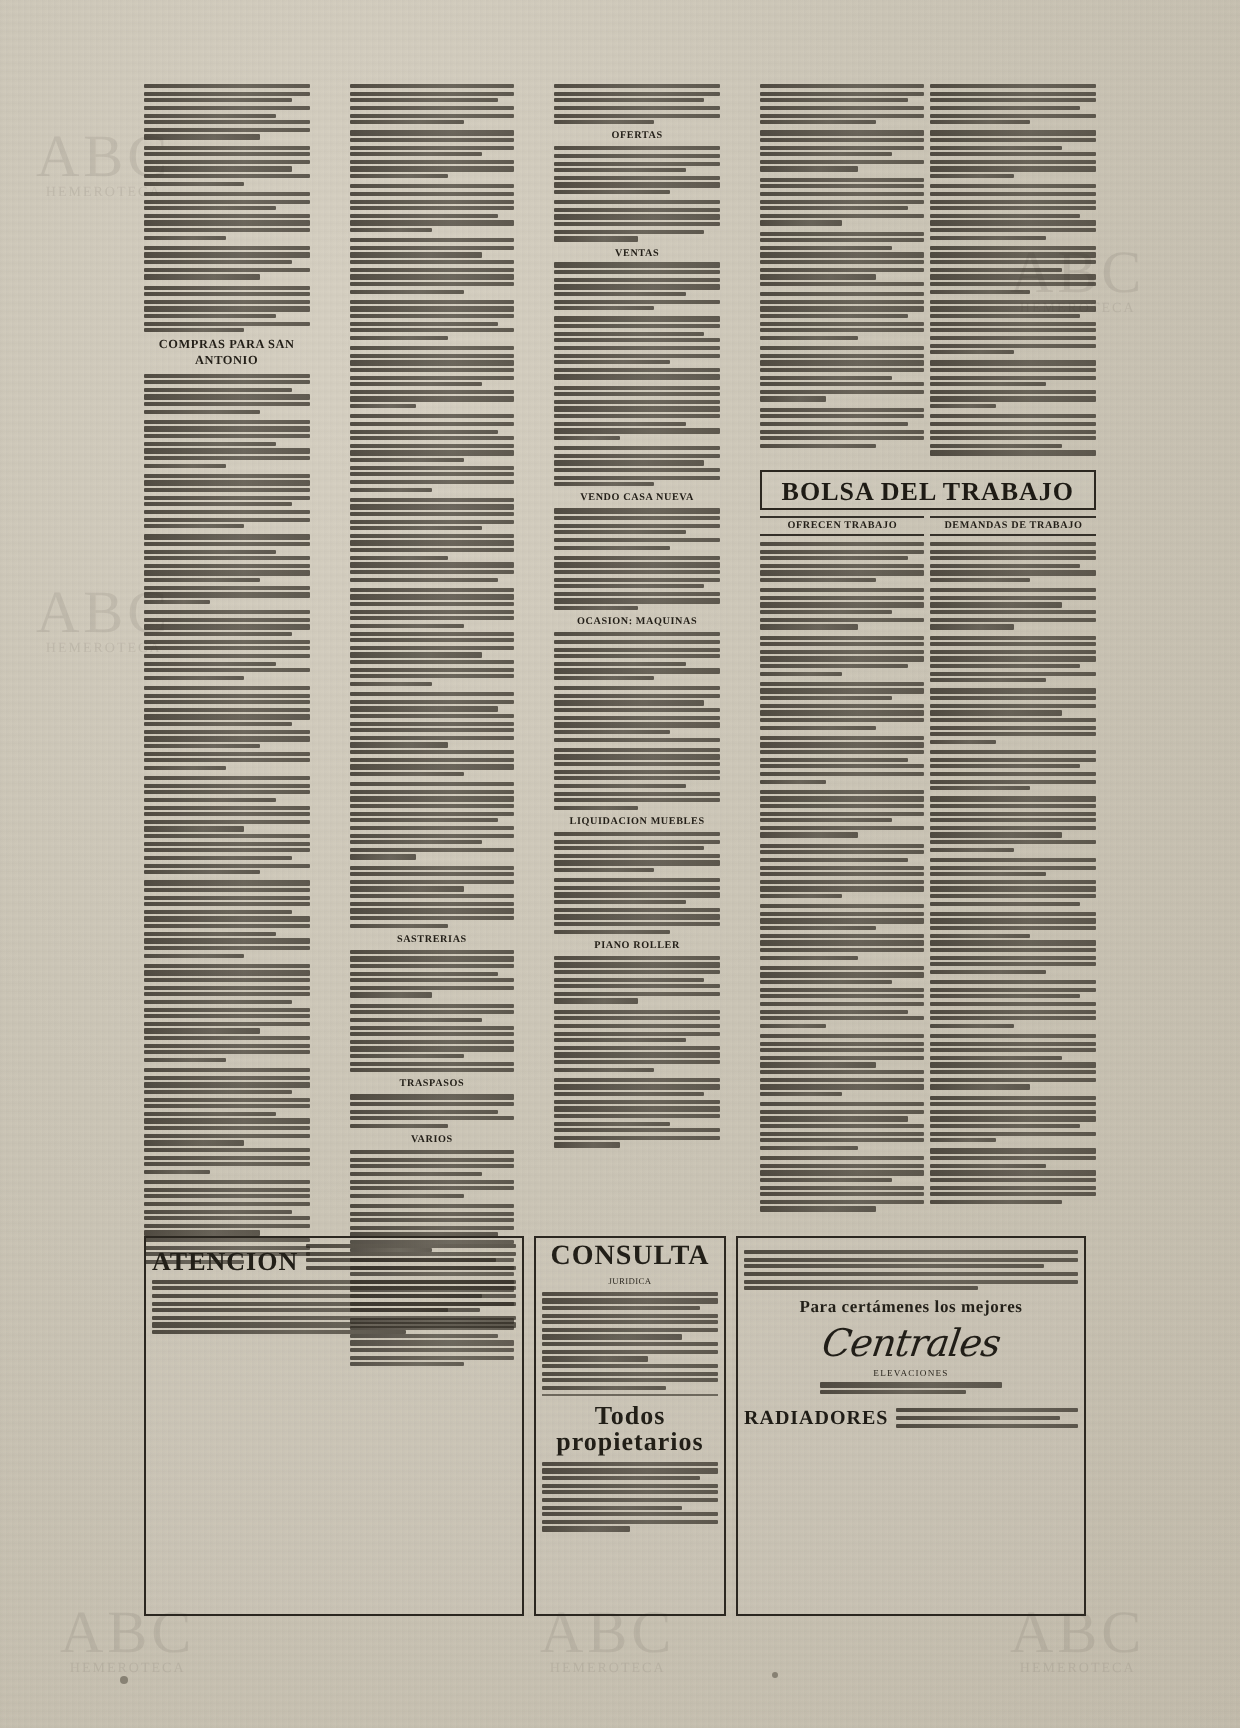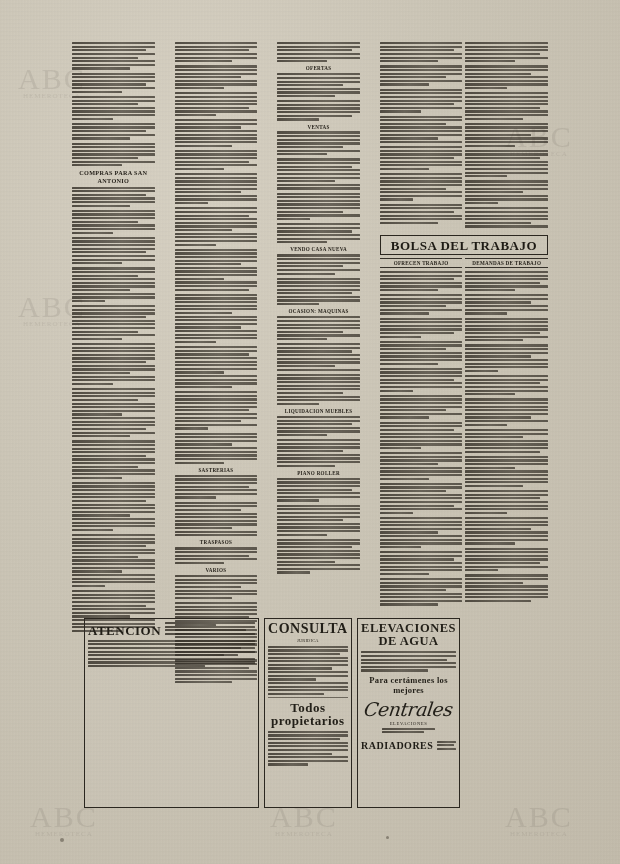--- a/index.html
+++ b/index.html
@@ -101,22 +101,22 @@
     line-height:1;
   }
   .twocol{
     display:flex;gap:3px;
   }
   .twocol > div{flex:1}
 
   
   .ads{
     position:absolute;
-    left:72px;top:618px;width:376px;height:190px;
-    display:flex;gap:5px;margin-left:12px;
+    left:72px;top:618px;width:471px;height:190px;
+    display:flex;gap:5px;
   }
   .adbox{
     border:1.4px solid #2b2720;
     position:relative;
     background:rgba(255,255,255,0.04);
     padding:3px;
     box-sizing:border-box;
   }
   .ad-atencion{width:190px}
   .ad-consulta{width:96px}
@@ -1194,21 +1194,20 @@
           <div class="ln s100"></div>
           <div class="ln s100"></div>
         <div class="ln s80"></div>
           <div class="ln s100"></div>
           <div class="ln s100"></div>
         <div class="ln s50"></div>
       </div>
     </div>
 
     <div class="adbox ad-eleva">
-      <div class="adtitle" style="font-size:12.5px">ELEVACIONES DE AGUA</div>
       <div style="margin-top:3px">
         <div class="ln s100"></div>
           <div class="ln s100"></div>
           <div class="ln s90"></div>
         <div class="ln s100"></div>
           <div class="ln s100"></div>
           <div class="ln s70"></div>
       </div>
       <div class="eleva-mid">Para certámenes los mejores</div>
       <div class="script">Centrales</div>

